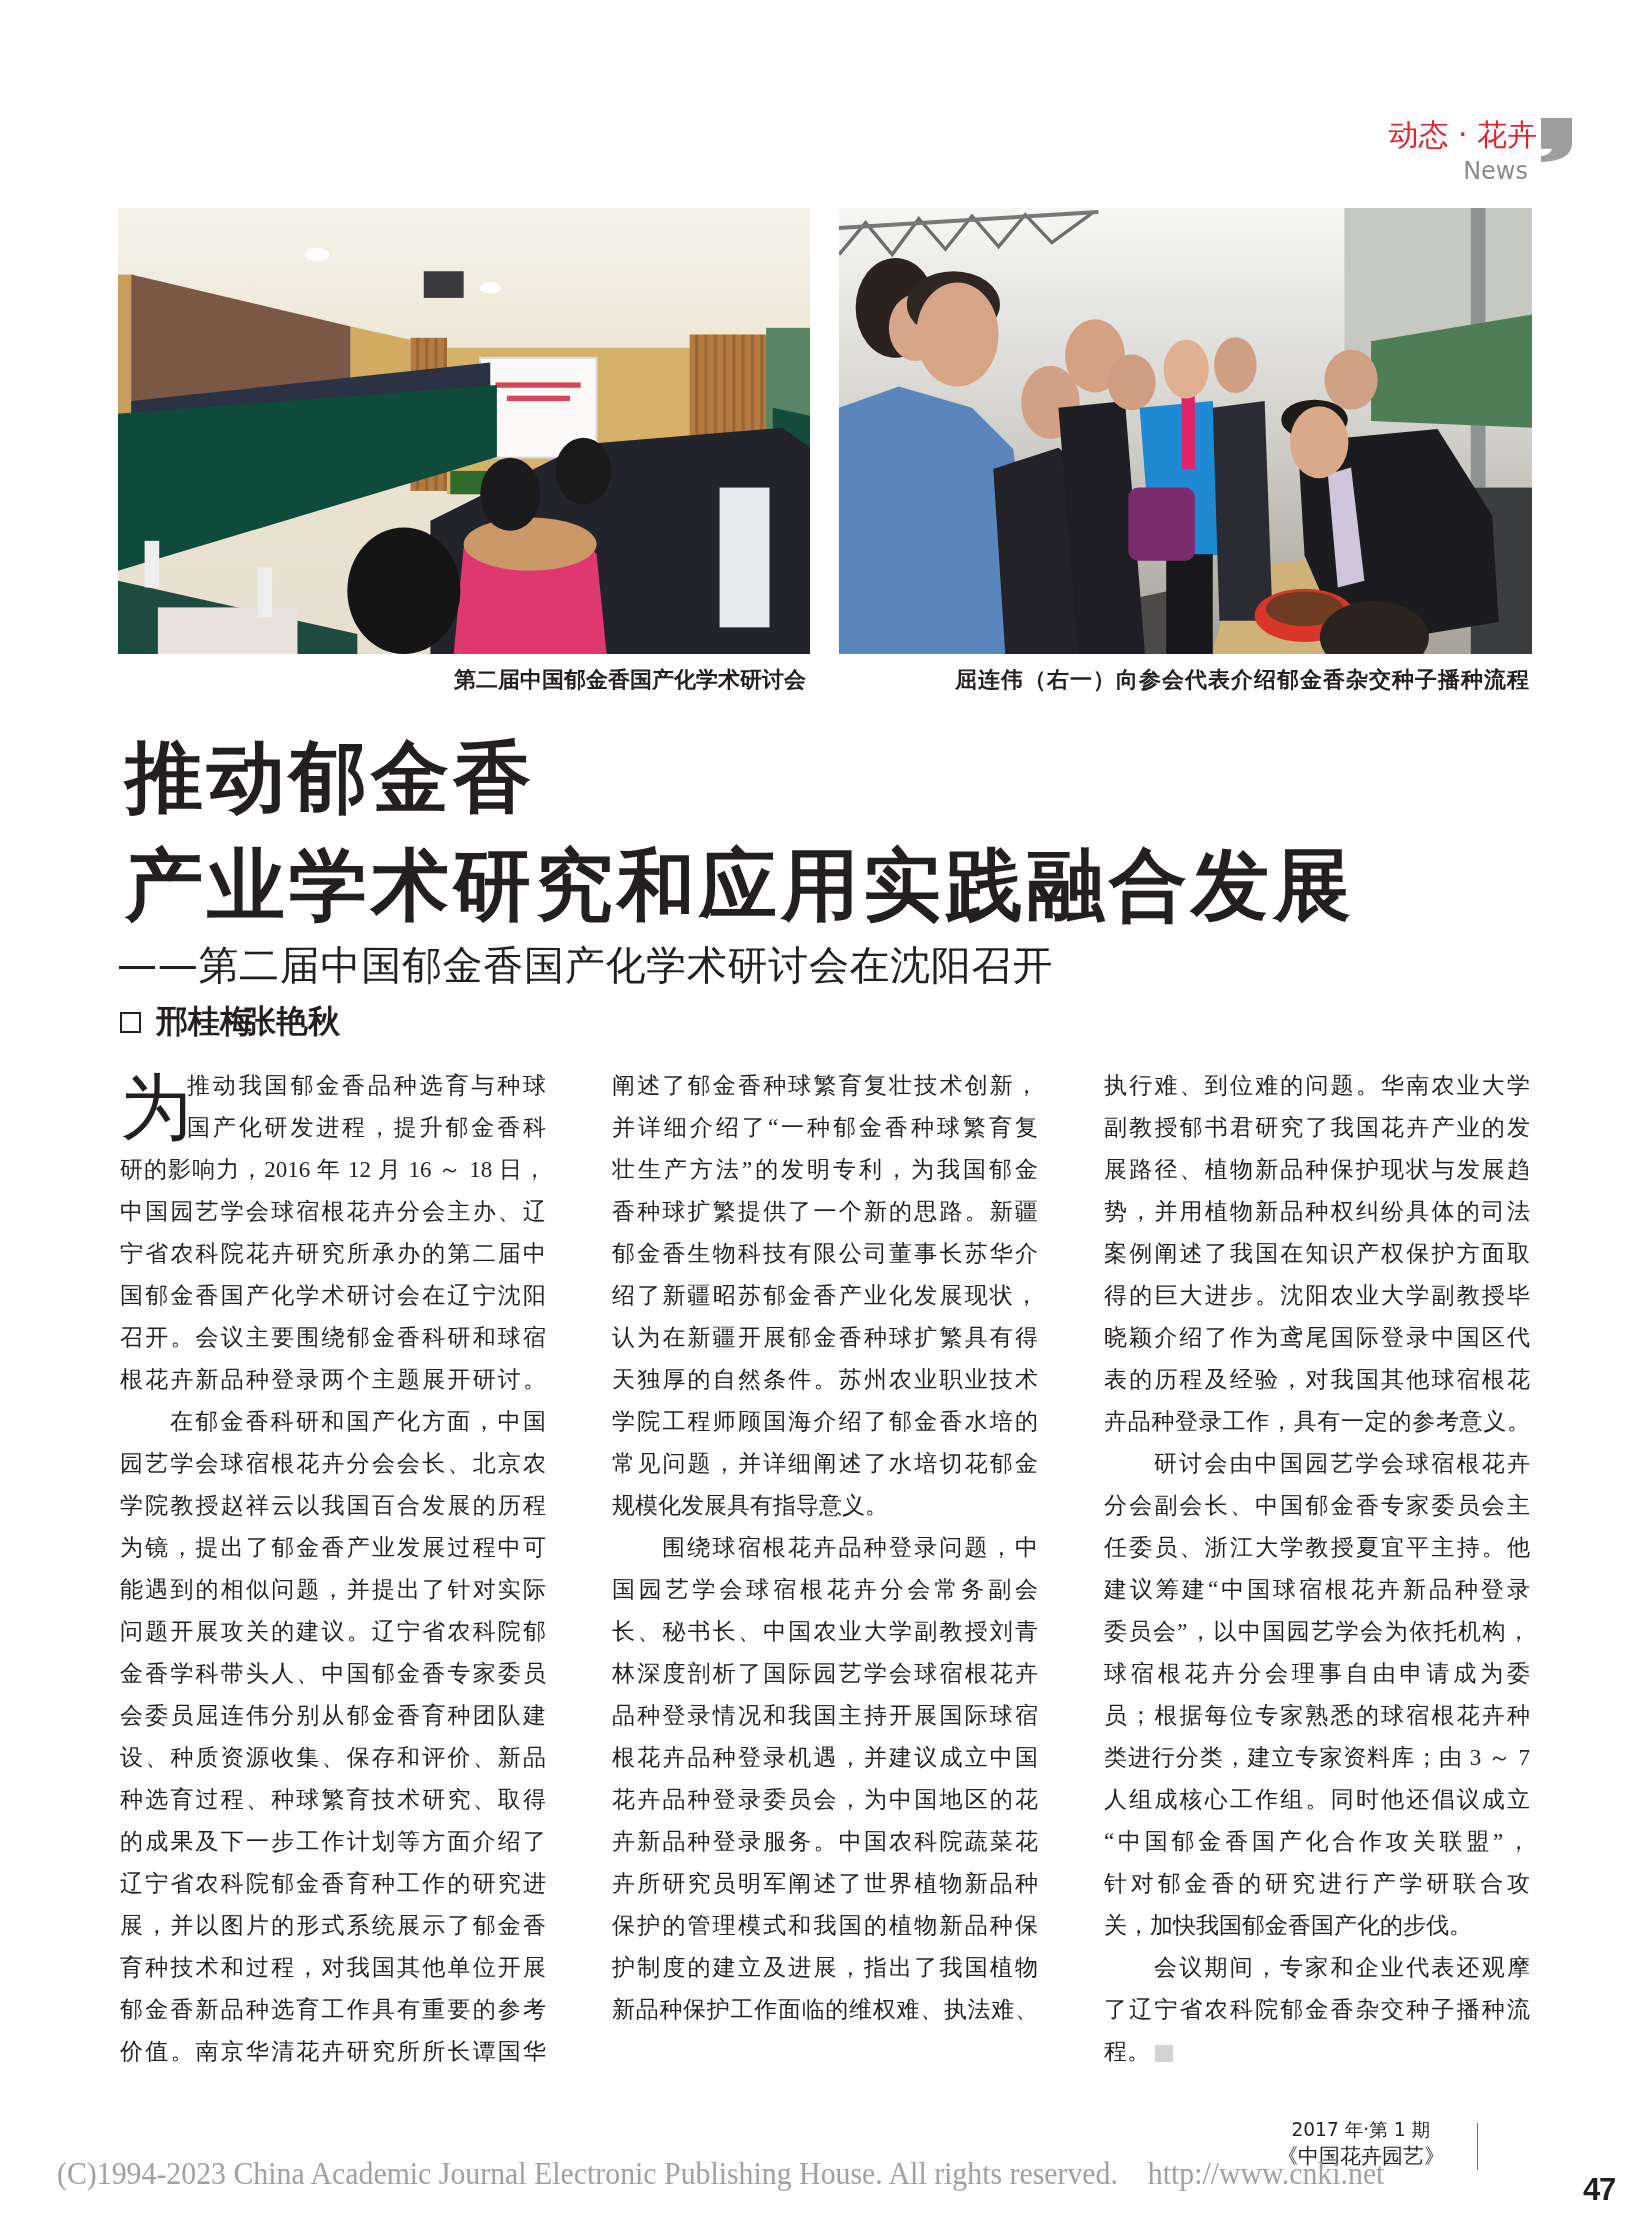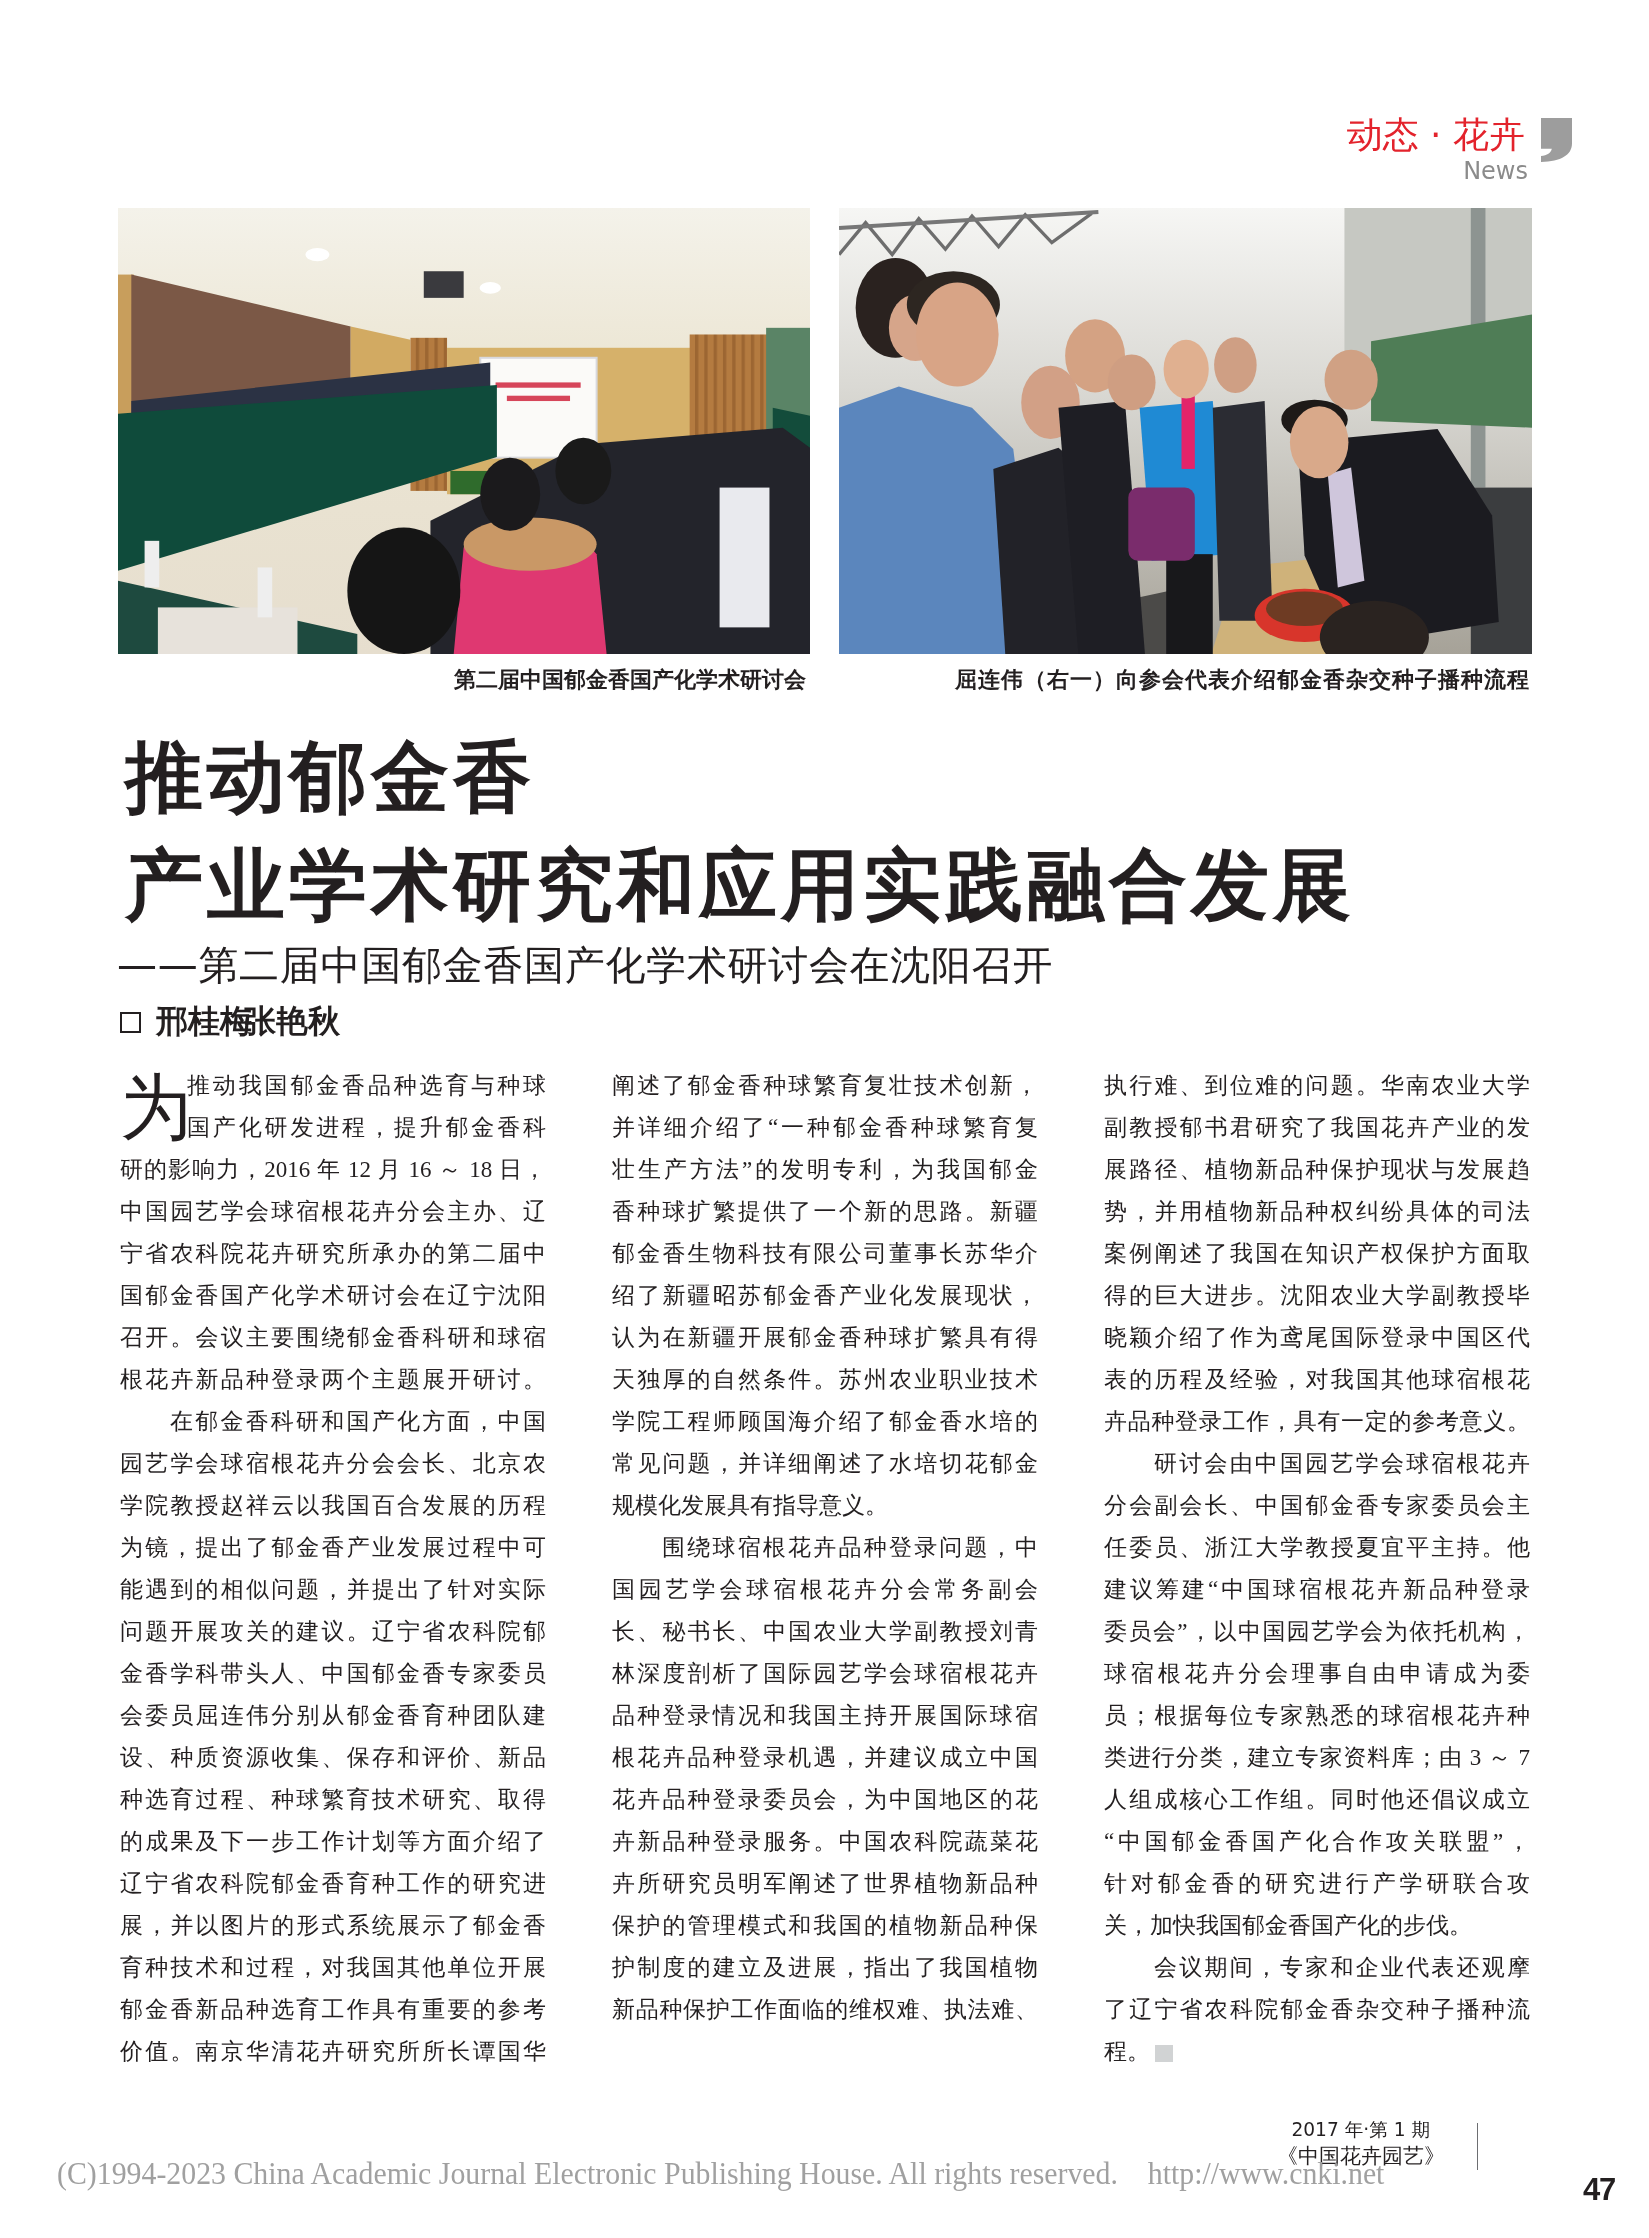--- a/index.html
+++ b/index.html
@@ -3,23 +3,23 @@
 <meta charset="utf-8">
 <style>
   html, body { margin:0; padding:0; }
   body {
     width:1649px; height:2239px; position:relative; overflow:hidden;
     background:#ffffff; color:#231f20;
     font-family:"Liberation Serif","DejaVu Serif",serif;
   }
   
   #section-cn {
-    position:absolute; right:124px; top:113px;
-    font-family:"DejaVu Sans","Liberation Sans",sans-serif;
-    font-size:36px; line-height:43px; color:#e3232c; white-space:nowrap;
+    position:absolute; right:112px; top:113px;
+    font-family:"DejaVu Sans","Liberation Sans",sans-serif;
+    font-size:30px; line-height:43px; color:#e3232c; white-space:nowrap;
   }
   #section-mark { position:absolute; left:1541px; top:118px; width:31px; height:44px; }
   #section-en {
     position:absolute; right:121px; top:158px;
     font-family:"DejaVu Sans","Liberation Sans",sans-serif;
     font-size:24px; line-height:27px; color:#8b8b8b; white-space:nowrap;
   }
   
   .photo { position:absolute; top:208px; height:446px; overflow:hidden; background:#ddd; }
   .photo svg { display:block; width:100%; height:100%; }

